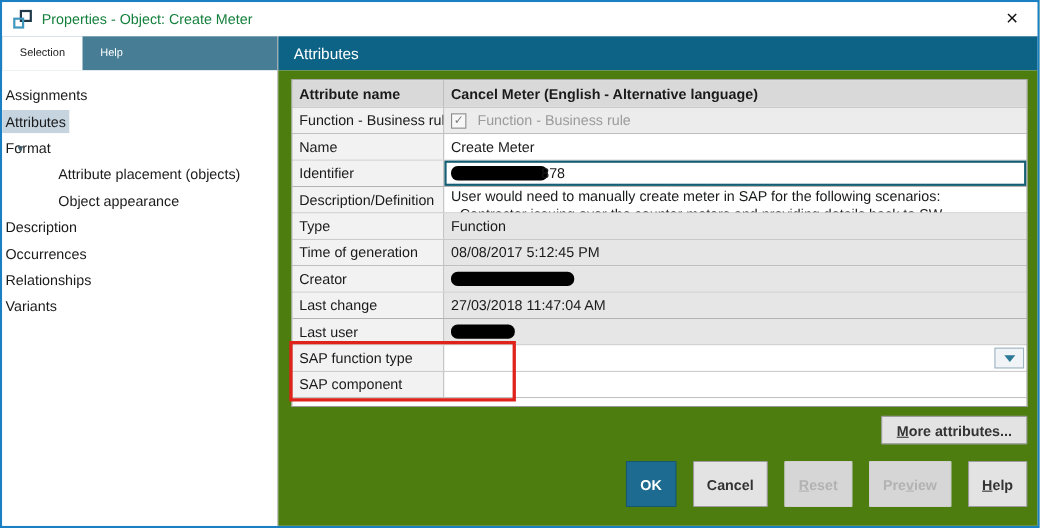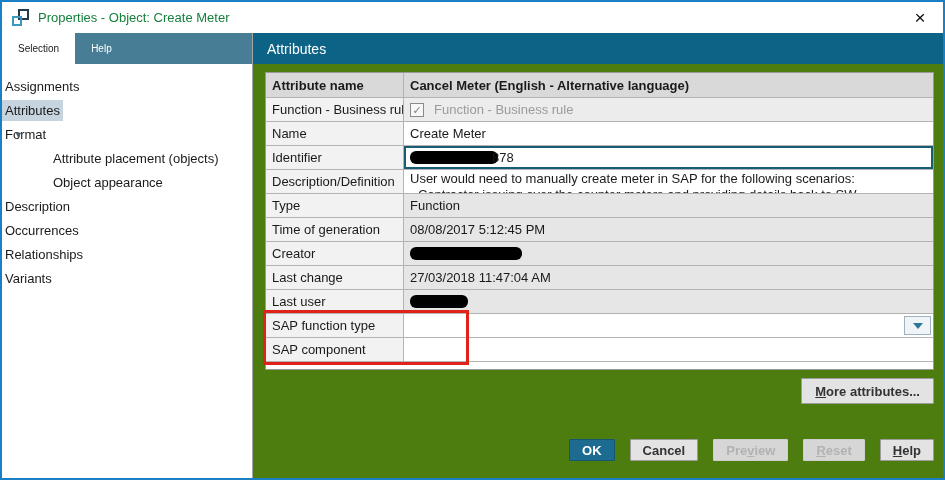--- a/index.html
+++ b/index.html
@@ -57,21 +57,21 @@
            border:1px solid #9db3c0; display:flex; align-items:center; justify-content:center; cursor:pointer; }
   .dd-btn .tri{ width:0; height:0; border-left:5px solid transparent; border-right:5px solid transparent;
                 border-top:6px solid #2b7897; }
   .spacer-row{ height:7px; background:#fff; }
 
   .red-box{ position:absolute; left:10px; top:246px; width:206px; height:55px;
             border:3px solid #df231b; pointer-events:none; }
 
   
   .btn{ font-family:"Liberation Sans", sans-serif; font-size:13px; font-weight:bold; color:#333;
-        background:#e3e3e3; border:1px solid #9c9c9c; border-radius:1px; height:22px;
+        background:#e3e3e3; border:1px solid #9c9c9c; border-radius:1px; height:42px;
         padding:0 12px; cursor:pointer; }
   .btn u{ text-decoration:underline; }
   .btn.primary{ background:#1e6b91; border-color:#14576f; color:#fff; }
   .btn.disabled{ background:#d6d6d6; border-color:#cfcfcf; color:#b2b2b2; cursor:default; }
   .more-attr{ position:absolute; top:314px; right:9px; height:26px; padding:0 13px; }
   .btn-bar{ position:absolute; right:9px; bottom:17px; display:flex; gap:15px; }
 </style>
 </head>
 <body>
 
@@ -176,21 +176,21 @@
             <div class="spacer-row"></div>
           </div>
 
         <div class="red-box"></div>
 
         <button class="btn more-attr"><u>M</u>ore attributes...</button>
 
         <div class="btn-bar">
           <button class="btn primary">OK</button>
           <button class="btn">Cancel</button>
+          <button class="btn disabled"><u>R</u>eset</button>
           <button class="btn disabled">Pre<u>v</u>iew</button>
-          <button class="btn disabled"><u>R</u>eset</button>
           <button class="btn"><u>H</u>elp</button>
         </div>
 
       </div>
     </div>
   </div>
 </div>
 
 </body></html>

